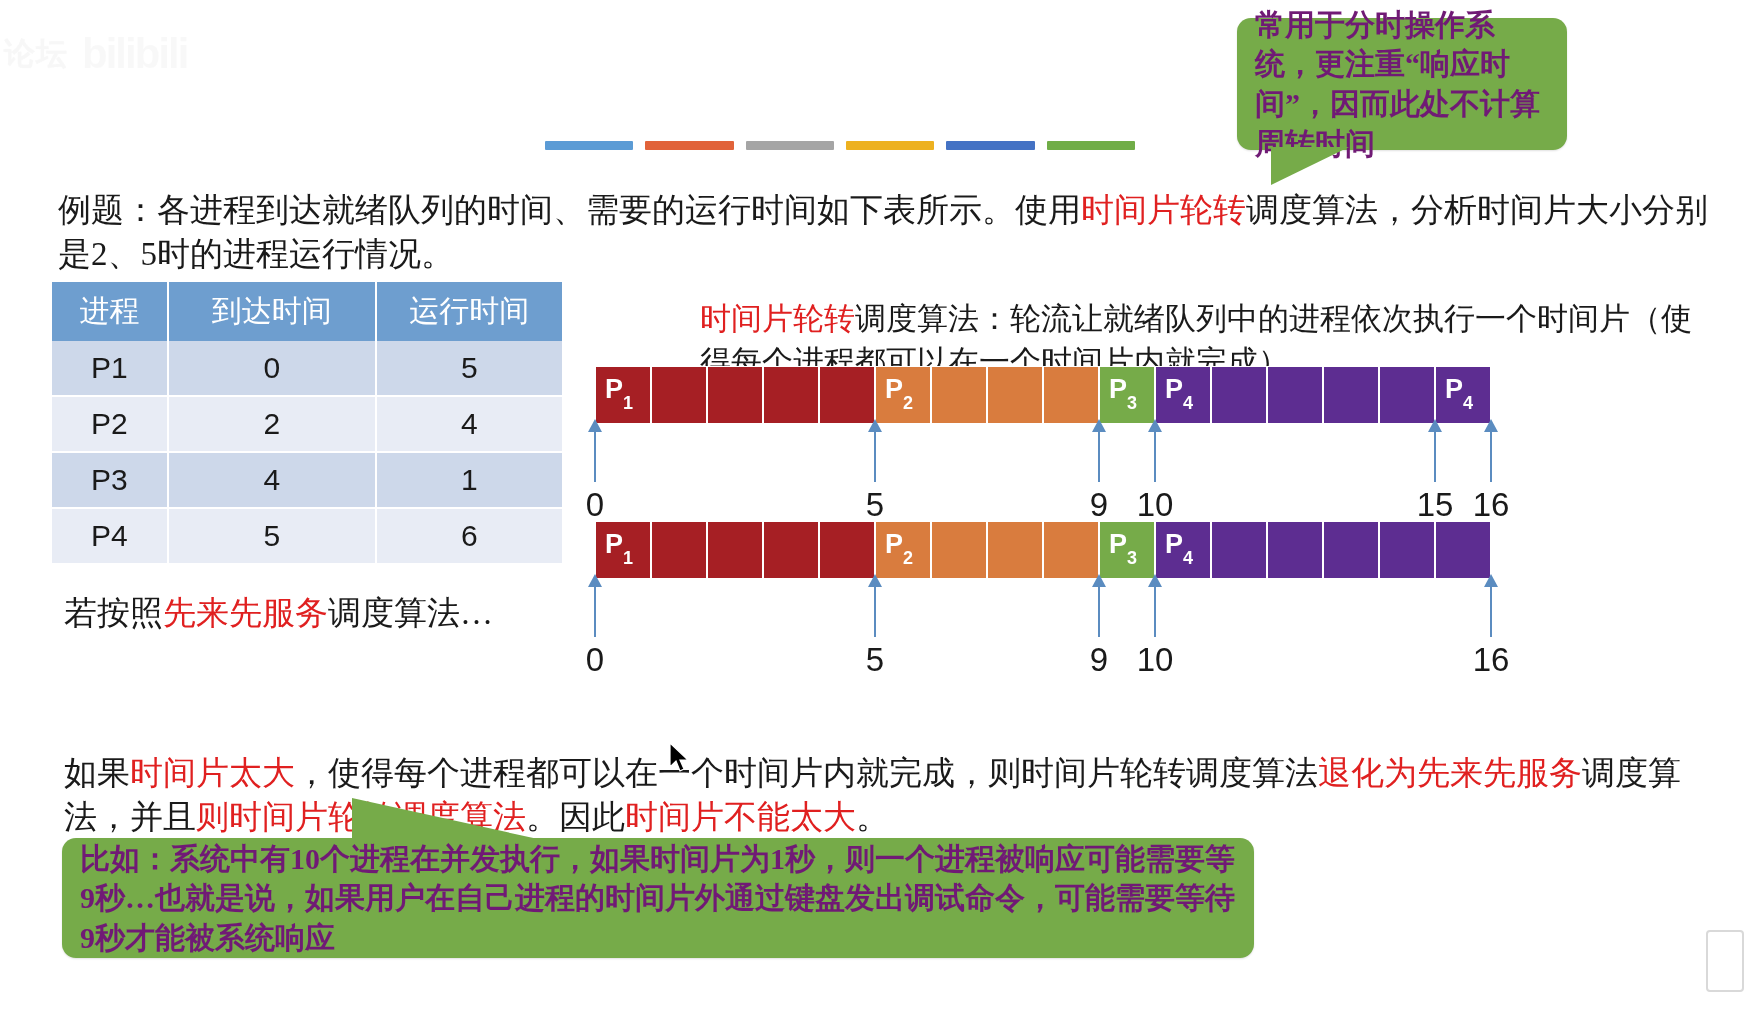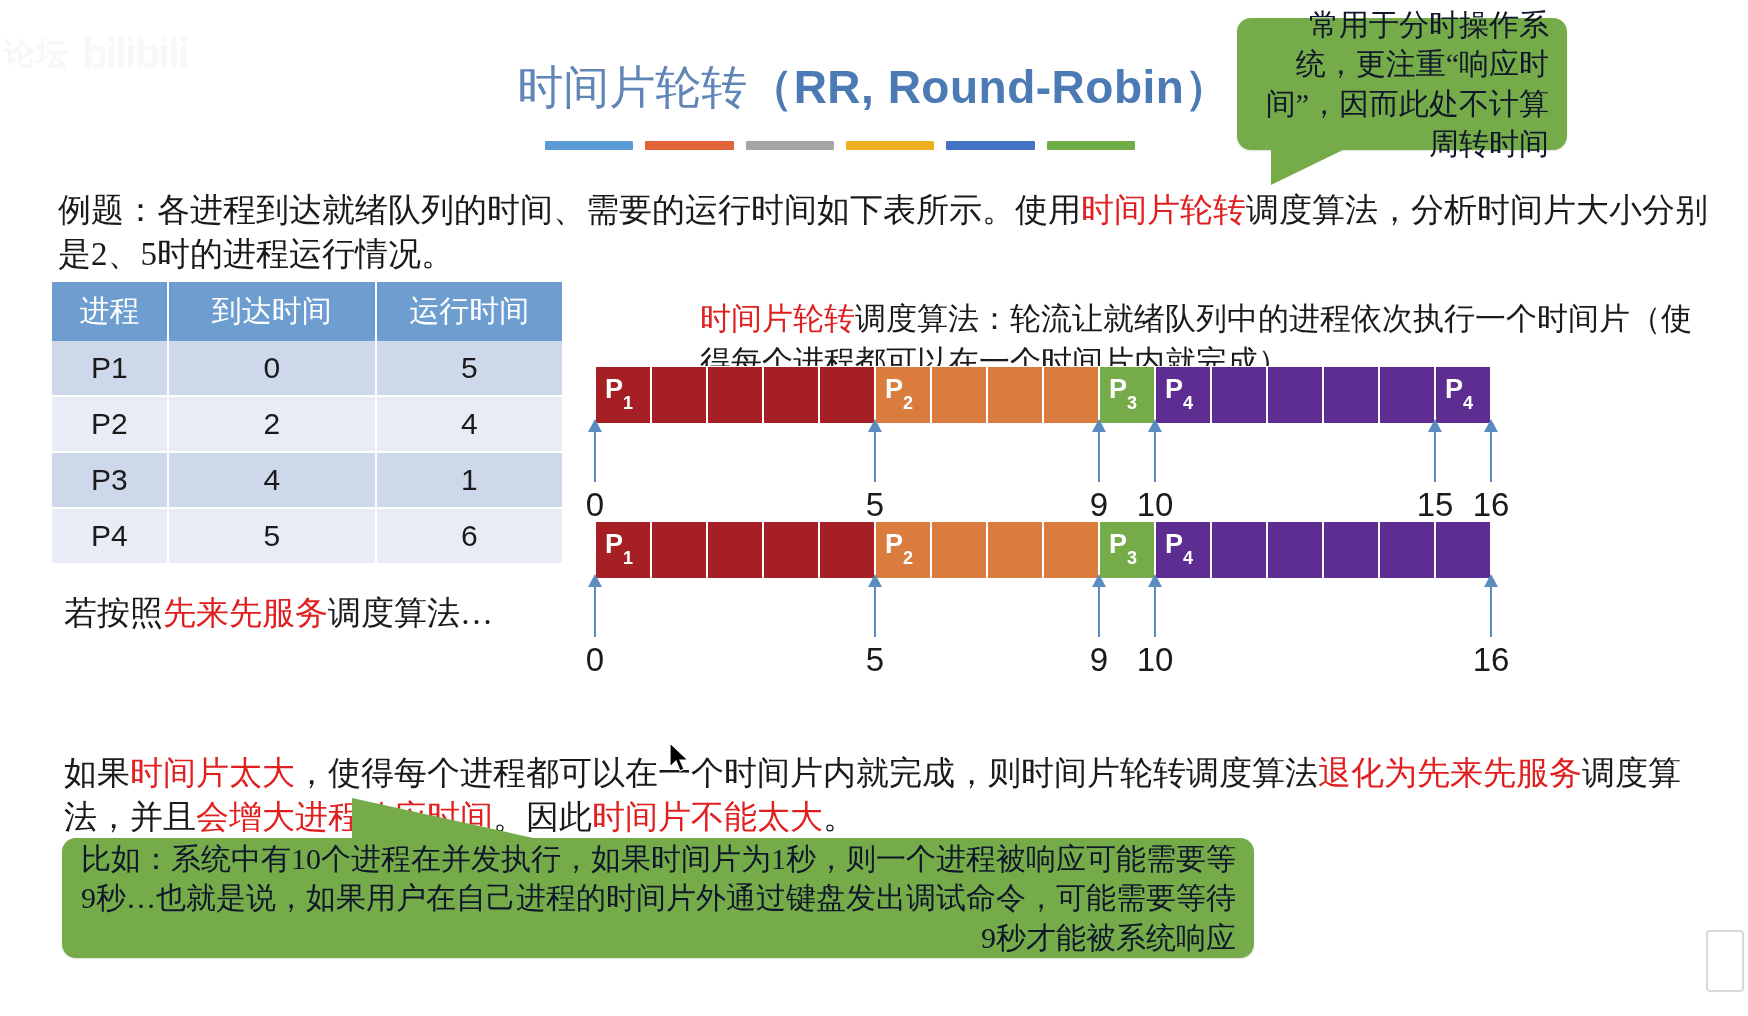--- a/index.html
+++ b/index.html
@@ -39,23 +39,23 @@
   }
   .title-rule{
     position:absolute;top:141px;left:545px;width:590px;height:9px;
     display:flex;gap:12px;
   }
   .title-rule i{display:block;flex:1;height:9px;border-radius:1px;}
 
   
   .callout{
     position:absolute;background:#76ab49;border-radius:14px;
-    color:#0f172a;font-size:30px;line-height:1.32;text-align:right;
+    color:#701a75;font-size:30px;line-height:1.32;text-align:left;
     box-shadow:0 1px 2px rgba(0,0,0,.12);
-    display:flex;align-items:center;justify-content:center;
+    display:flex;align-items:center;justify-content:center;font-weight:bold;
   }
   .callout .ctext{padding:6px 18px;}
   .tail{position:absolute;width:0;height:0;}
 
   #callout-top{left:1237px;top:18px;width:330px;height:132px;}
   #callout-top .tail{
     left:34px;top:129px;
     border-left:0 solid transparent;
     border-top:38px solid #76ab49;
     border-right:78px solid transparent;
@@ -144,23 +144,20 @@
 </head>
 <body>
 
 <div class="stage">
 
   <div class="watermark">
     <span class="wm-cn">论坛</span>
     <span class="wm-logo">bilibili</span>
   </div>
 
-  <div class="title">
-    <span>时间片轮转</span><span class="en">（RR, Round-Robin）</span>
-  </div>
   <div class="title-rule" id="title-rule">
       <i style="background: rgb(91, 155, 213);"></i>
       <i style="background: rgb(225, 99, 58);"></i>
       <i style="background: rgb(165, 165, 165);"></i>
       <i style="background: rgb(237, 177, 32);"></i>
       <i style="background: rgb(68, 114, 196);"></i>
       <i style="background: rgb(112, 173, 71);"></i>
     </div>
 
   <div class="callout" id="callout-top">
@@ -292,21 +289,21 @@
         <div class="tick" style="left: 503px; top: 6px; height: 52px;"></div>
         <div class="tlabel" style="left: 504px; top: 62px;">9</div>
         <div class="tick" style="left: 559px; top: 6px; height: 52px;"></div>
         <div class="tlabel" style="left: 560px; top: 62px;">10</div>
         <div class="tick" style="left: 895px; top: 6px; height: 52px;"></div>
         <div class="tlabel" style="left: 896px; top: 62px;">16</div>
       </div>
     </div>
 
   <div class="para" id="para-conclusion">
-    <span>如果</span><span class="red">时间片太大</span><span>，使得每个进程都可以在一个时间片内就完成，则时间片轮转调度算法</span><span class="red">退化为先来先服务</span><span>调度算法，并且</span><span class="red">会增大进程响应时间</span><span>。因此</span><span class="red">时间片不能太大</span><span>。</span>
+    <span>如果</span><span class="red">时间片太大</span><span>，使得每个进程都可以在一个时间片内就完成，则时间片轮转调度算法</span><span class="red">退化为先来先服务</span><span>调度算法，并且</span><span class="red">则时间片轮转调度算法</span><span>。因此</span><span class="red">时间片不能太大</span><span>。</span>
   </div>
 
   <div class="callout" id="callout-bottom">
     <span class="ctext">比如：系统中有10个进程在并发执行，如果时间片为1秒，则一个进程被响应可能需要等9秒…也就是说，如果用户在自己进程的时间片外通过键盘发出调试命令，可能需要等待9秒才能被系统响应</span>
     <span class="tail"></span>
   </div>
 
   <svg class="cursor" viewBox="0 0 22 32">
     <polygon points="1,1 1,25 7,19 11,29 15,27 11,18 19,18" fill="#000" stroke="#fff" stroke-width="1.2"></polygon>
   </svg>

